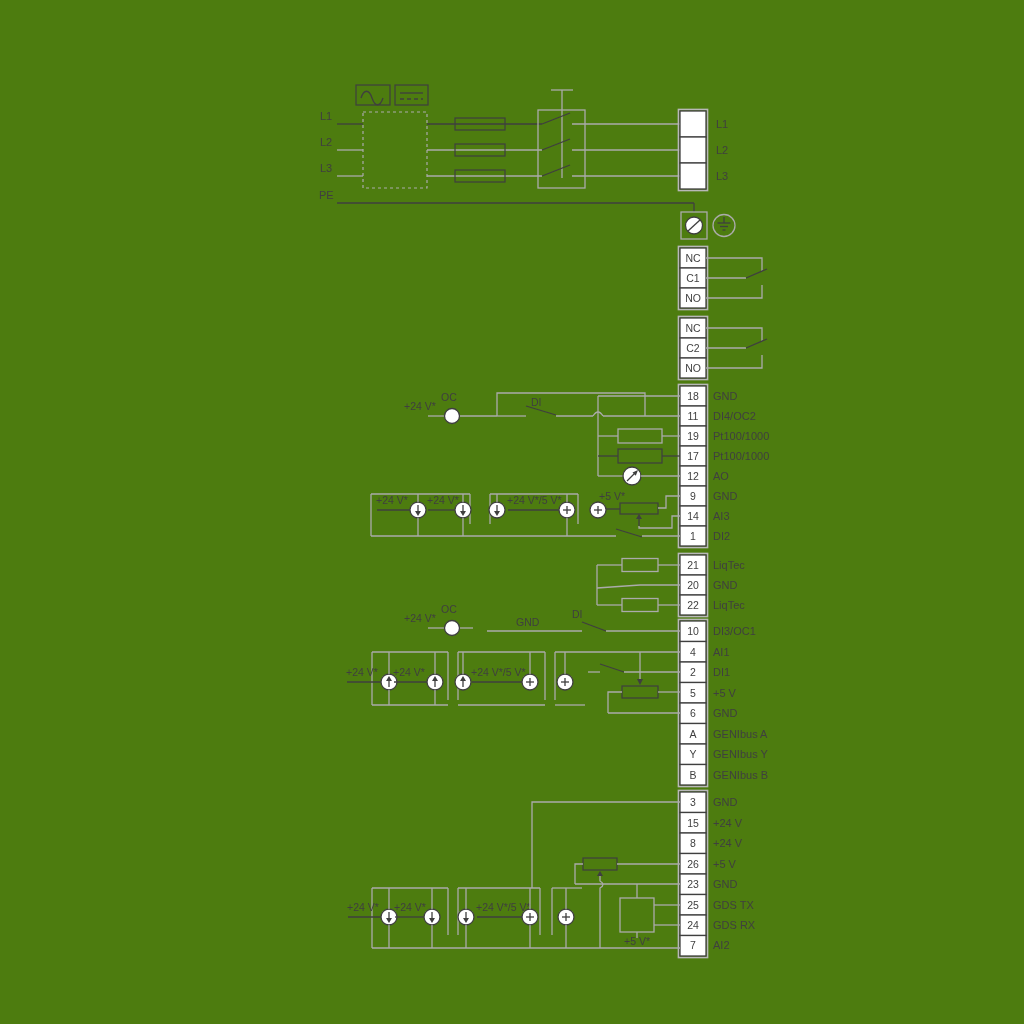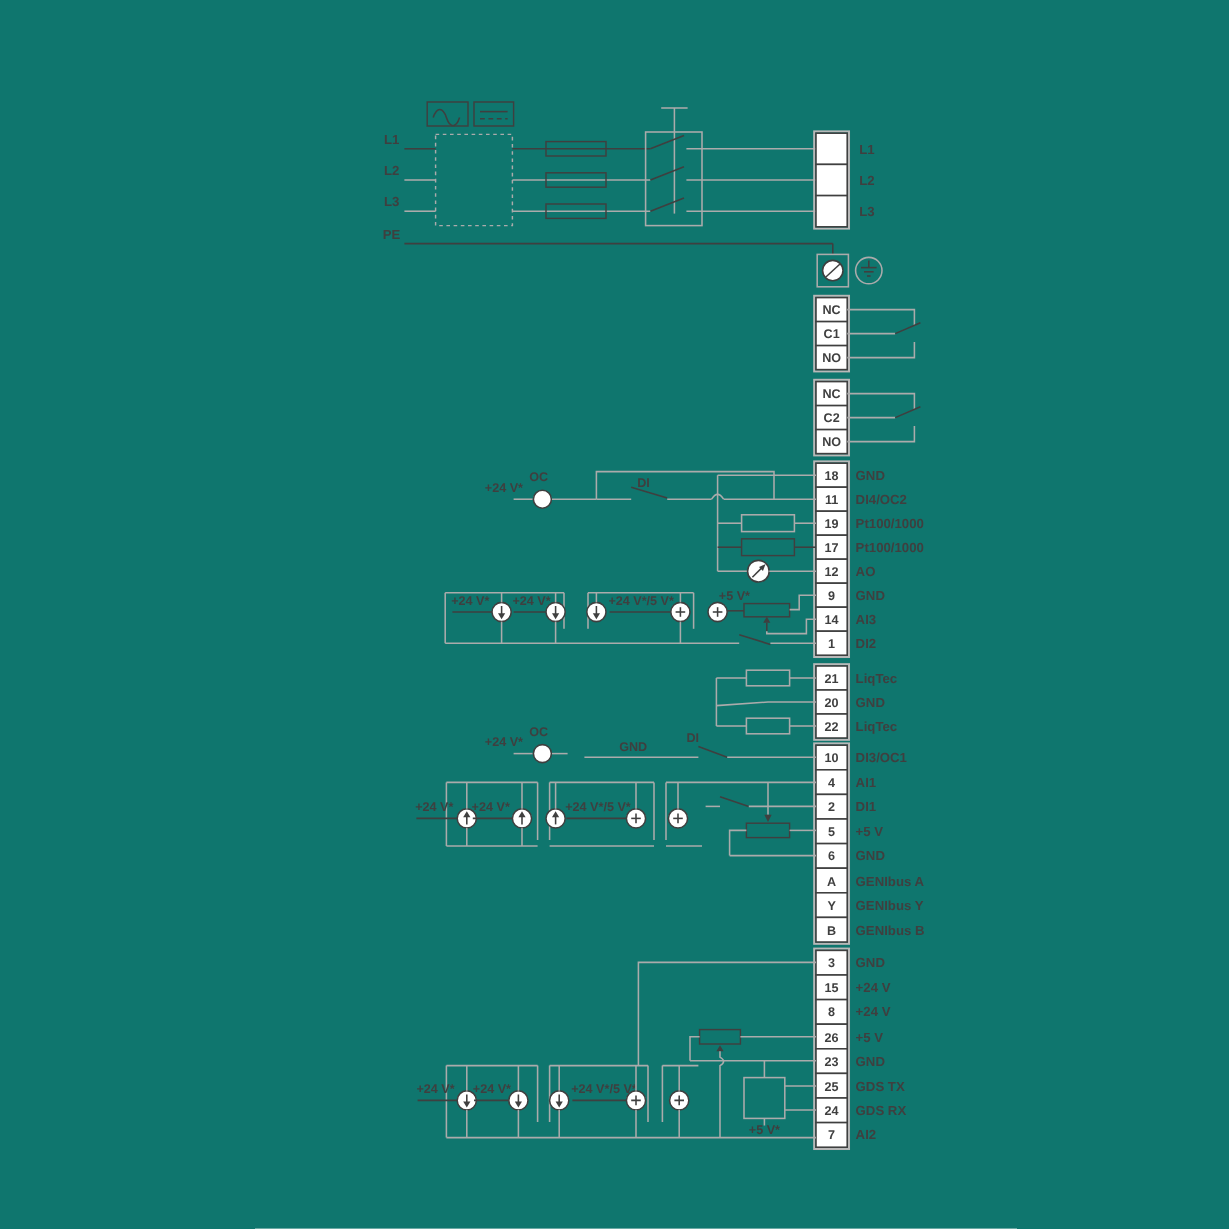--- a/index.html
+++ b/index.html
@@ -1,16 +1,16 @@
 <!DOCTYPE html>
 <html><head>
 <meta charset="utf-8">
 <style>
   html,body{margin:0;padding:0;background:#ffffff;}
-  .stage{position:relative;width:1024px;height:1024px;background:#0f766e;overflow:hidden;font-weight:bold;}
+  .stage{position:relative;width:1024px;height:1024px;background:#4d7c0f;overflow:hidden;}
   svg{display:block;}
   .wg{stroke:#ababab;stroke-width:1.3;fill:none;}
   .wb{stroke:#3f3f3f;stroke-width:1.3;fill:none;}
   .cell{fill:#ffffff;stroke:#3f3f3f;stroke-width:1.3;}
   .outer{fill:none;stroke:#b8b8b8;stroke-width:1.7;}
   .box{fill:none;stroke:#3f3f3f;stroke-width:1.2;}
   .boxg{fill:none;stroke:#ababab;stroke-width:1.3;}
   .dash{fill:none;stroke:#ababab;stroke-width:1.2;stroke-dasharray:3 3;}
   .cir{fill:#fff;stroke:#3f3f3f;stroke-width:1.3;}
   .arr{fill:#3f3f3f;stroke:none;}

